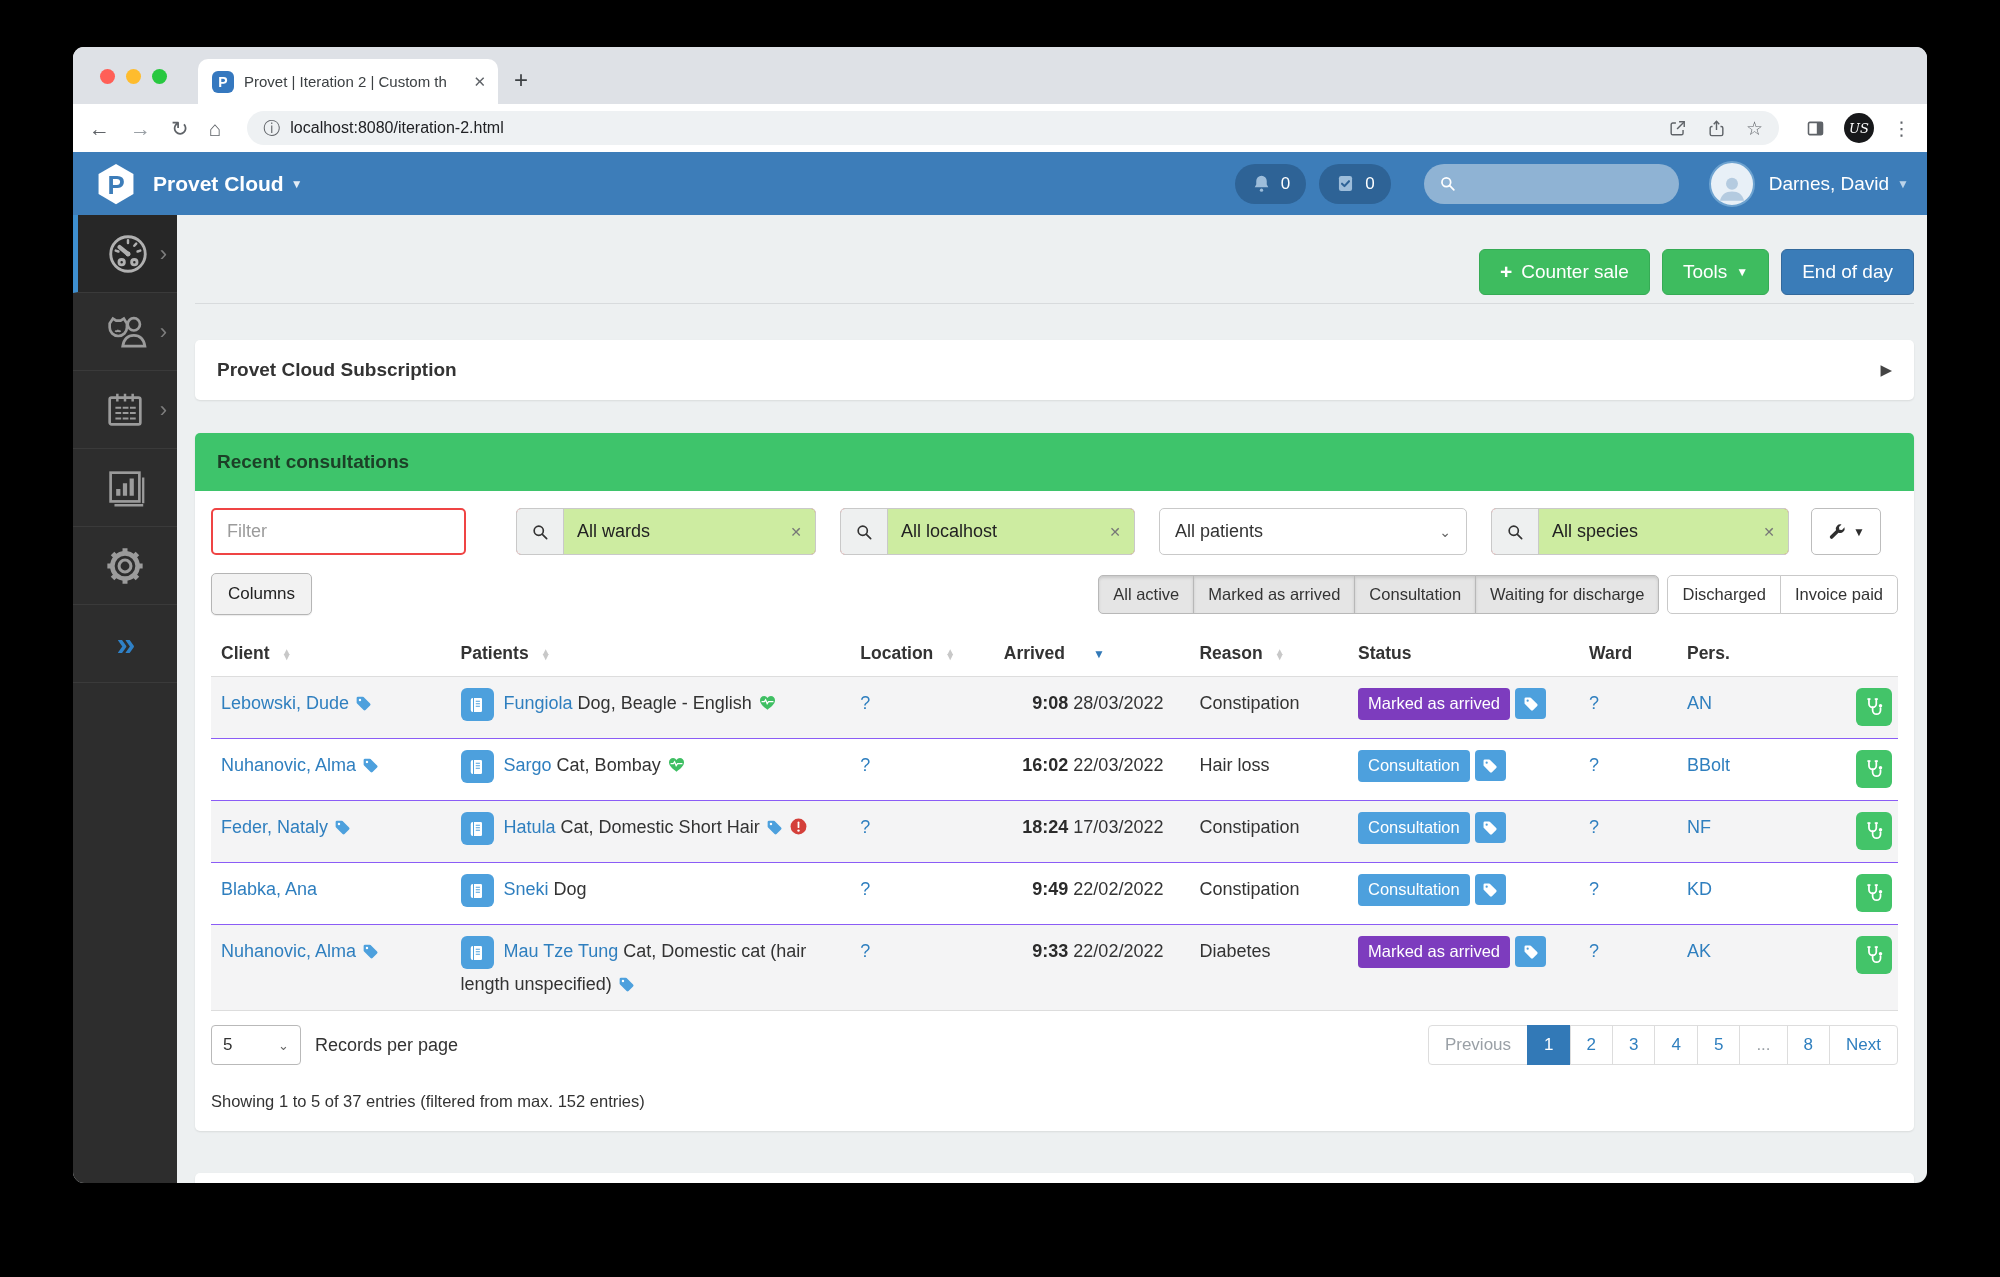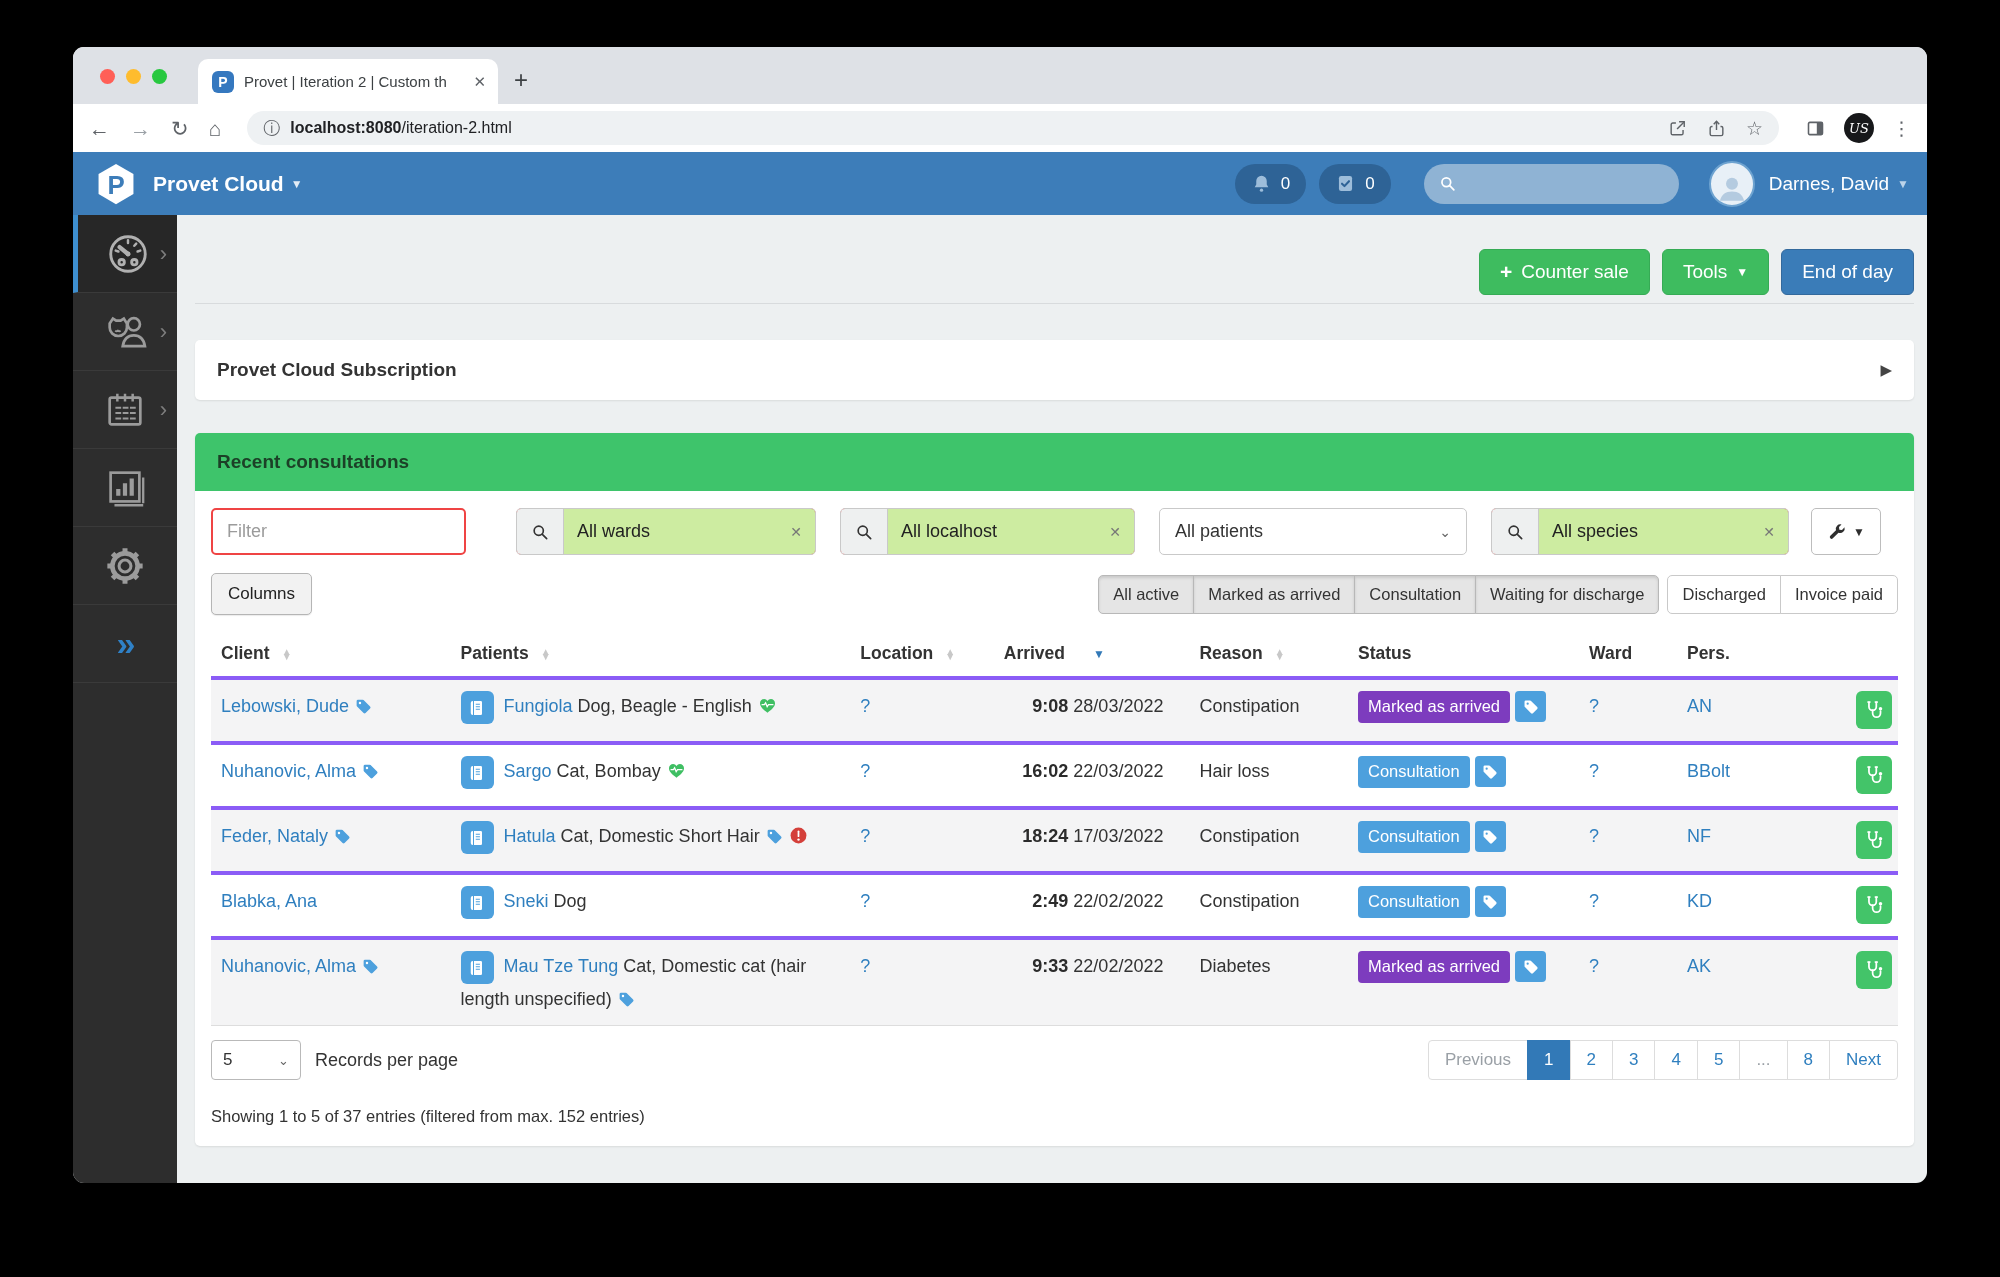--- a/index.html
+++ b/index.html
@@ -15,21 +15,21 @@
   .tab { margin-left:125px; width:300px; height:45px; background:#fff; border-radius:10px 10px 0 0; display:flex; align-items:center; padding:0 12px 0 14px; }
   .favicon { width:22px; height:22px; border-radius:6px; background:#3578bf; color:#fff; font-weight:bold; font-size:14px; display:flex; align-items:center; justify-content:center; flex:0 0 auto; }
   .tabtitle { font-size:15px; color:#3c4043; margin-left:10px; white-space:nowrap; overflow:hidden; flex:1; }
   .tabclose { color:#5f6368; font-size:15px; margin-left:8px; cursor:default; }
   .newtab { font-size:24px; color:#3c4043; margin:0 0 10px 16px; }
   .toolbar { height:48px; background:#fff; display:flex; align-items:center; padding:0 16px; gap:20px; flex:0 0 auto; }
   .navic { font-size:21px; color:#5f6368; line-height:1; }
   .navic.fwd { color:#9aa0a6; }
   .urlbar { flex:1; height:34px; background:#eef1f3; border-radius:17px; display:flex; align-items:center; padding:0 16px; gap:10px; margin:0 6px; }
   .urltext { font-size:16px; color:#202124; flex:1; white-space:nowrap; }
-  .urltext b { font-weight:bold; }
+  .urltext b { font-weight:normal; }
   .urltext .path { color:#202124; }
   .pillicons { display:flex; gap:20px; align-items:center; color:#5f6368; }
   .pillicons svg { width:19px; height:19px; }
   .star { font-size:19px; color:#5f6368; }
   .chromeright { display:flex; align-items:center; gap:18px; }
   .chromeright svg { width:21px; height:21px; color:#5f6368; }
   .usavatar { width:30px; height:30px; background:#17181a; border-radius:50%; color:#fff; font-family:"DejaVu Serif",serif; font-style:italic; font-size:13px; display:flex; align-items:center; justify-content:center; }
   .kebab { font-size:19px; color:#5f6368; }
 
   
@@ -108,21 +108,21 @@
   .gbtn { border:1px solid #c9c9c9; background:#fff; margin-left:-1px; padding:9px 14px; font-size:16.5px; color:#333; white-space:nowrap; }
   .gbtn:first-child { margin-left:0; border-radius:5px 0 0 5px; }
   .gbtn:last-child { border-radius:0 5px 5px 0; }
   .gbtn.on { background:#e5e5e5; box-shadow:inset 0 2px 3px rgba(0,0,0,.12); border-color:#b8b8b8; }
 
   
   table.ctable { width:100%; margin-top:16px; border-collapse:collapse; table-layout:fixed; }
   .ctable th { text-align:left; font-size:17.5px; color:#333; padding:12px 10px; border-bottom:1px solid #ddd; white-space:nowrap; }
   .ctable td { font-size:18px; color:#333; padding:11px 10px; vertical-align:top; line-height:30px; }
   .ctable tr.odd { background:#f4f4f5; }
-  .ctable tbody tr { border-top:4px solid #8b5cf6; }
+  .ctable tbody tr { border-top:1px solid #8b5cf6; }
   .ctable tbody tr:last-child { border-bottom:1px solid #ddd; }
   .lnk { color:#2f7fbf; text-decoration:none; }
   .sorticons { display:inline-flex; flex-direction:column; vertical-align:middle; margin-left:12px; line-height:.55; font-size:10px; color:#c8c8c8; }
   .sortdesc { color:#3279b7; font-size:12px; margin-left:28px; vertical-align:middle; }
   .tag-inline { color:#4da0dd; --hole:#fff; display:inline-block; vertical-align:-3px; margin-left:6px; }
   .tag-inline svg { width:17px; height:17px; }
   .pinline { display:inline-block; vertical-align:-3px; margin-left:6px; }
   .pinline svg { width:19px; height:19px; }
   .bookbtn { display:inline-flex; width:33px; height:33px; background:#4da0dd; border-radius:6px; align-items:center; justify-content:center; vertical-align:middle; margin-right:10px; }
   .bookbtn svg { width:20px; height:20px; }
@@ -601,21 +601,21 @@
                   <tr class="trow ">
     <td><a class="lnk">Blabka, Ana</a></td>
     <td><span class="bookbtn">
                         <svg viewBox="0 0 24 24">
                           <path d="M7 3.5h9.5A1.5 1.5 0 0 1 18 5v14a1.5 1.5 0 0 1-1.5 1.5H7A2.5 2.5 0 0 1 4.5 18V6A2.5 2.5 0 0 1 7 3.5z" fill="#fff"></path>
                           <path d="M7.8 3.5v17" stroke="#4da0dd" stroke-width="1.2"></path>
                           <path d="M10.5 7.5h5M10.5 10.5h5M10.5 13.5h5" stroke="#4da0dd" stroke-width="1.2"></path>
                         </svg>
                       </span><a class="lnk">Sneki</a> <span>Dog</span></td>
     <td><a class="lnk">?</a></td>
-    <td class="tarr"><b>2:49</b> <span>22/02/2022</span></td>
+    <td class="tarr"><b>9:49</b> <span>22/02/2022</span></td>
     <td><span>Constipation</span></td>
     <td>
                       <div class="stwrap">
                         <span class="badge blue">Consultation</span>
                         <span class="tagbtn">
                           <svg viewBox="0 0 24 24" fill="currentColor">
                             <path d="M21.3 12.1l-9.2-9.2a2 2 0 0 0-1.4-.6H4.3a2 2 0 0 0-2 2v6.4c0 .5.2 1 .6 1.4l9.2 9.2a2 2 0 0 0 2.8 0l6.4-6.4a2 2 0 0 0 0-2.8z"></path>
                             <circle cx="7" cy="7" r="1.7" fill="var(--hole,#fff)"></circle>
                           </svg>
                         </span>

